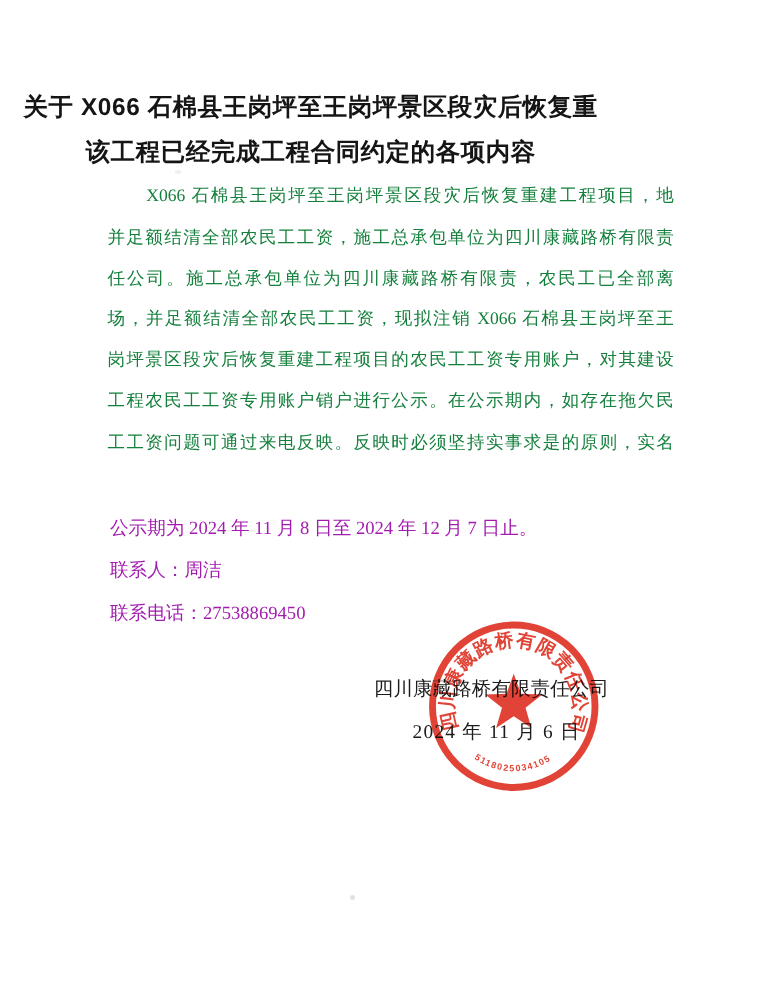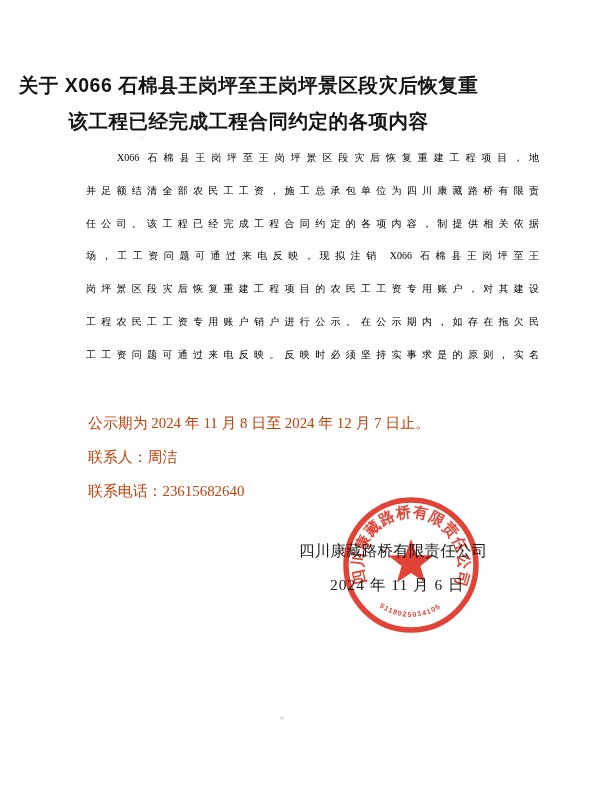--- a/index.html
+++ b/index.html
@@ -17,43 +17,43 @@
     font-family:"Liberation Sans", sans-serif;
     font-weight:700;
     font-size:19.5px;
     letter-spacing:0.5px;
     color:#151515;
   }
   .t1{top:72px;}
   .t2{top:108px;}
   .body-line{
     position:absolute;left:86px;width:453px;height:24px;
-    font-size:10px;
+    font-size:14px;
     line-height:22px;
     white-space:nowrap;
-    color:#000000;
+    color:#15803d;
   }
   .jl{
     white-space:normal;
     text-align:justify;
     text-align-last:justify;
   }
   .indent{text-indent:31px;}
   .bl1{top:147px;}
   .bl2{top:180px;}
   .bl3{top:213px;}
   .bl4{top:245px;}
   .bl5{top:278px;}
   .bl6{top:311px;}
   .bl7{top:344px;}
   .bl8{top:377px;text-align-last:left;}
   .free-line{
     position:absolute;left:88px;
     font-size:14.9px;line-height:22px;
-    white-space:nowrap;color:#c2410c;
+    white-space:nowrap;color:#a21caf;
   }
   .fl-period{top:412px;}
   .fl-person{top:446px;}
   .fl-phone{top:480px;}
   .sig-company{
     position:absolute;left:299px;top:541px;
     font-size:15.5px;letter-spacing:0.2px;
     white-space:nowrap;color:#1c1c1c;
   }
   .sig-date{
@@ -79,29 +79,29 @@
 </head>
 <body>
 
 <div class="page">
 
   <div class="title-line t1">关于 X066 石棉县王岗坪至王岗坪景区段灾后恢复重</div>
   <div class="title-line t2">该工程已经完成工程合同约定的各项内容</div>
 
   <div class="body-line jl indent bl1">X066 石棉县王岗坪至王岗坪景区段灾后恢复重建工程项目，地</div>
   <div class="body-line jl bl2">并足额结清全部农民工工资，施工总承包单位为四川康藏路桥有限责</div>
-  <div class="body-line jl bl3">任公司。该工程已经完成工程合同约定的各项内容，制提供相关依据</div>
-  <div class="body-line jl bl4">场，工工资问题可通过来电反映，现拟注销 X066 石棉县王岗坪至王</div>
+  <div class="body-line jl bl3">任公司。施工总承包单位为四川康藏路桥有限责，农民工已全部离</div>
+  <div class="body-line jl bl4">场，并足额结清全部农民工工资，现拟注销 X066 石棉县王岗坪至王</div>
   <div class="body-line jl bl5">岗坪景区段灾后恢复重建工程项目的农民工工资专用账户，对其建设</div>
   <div class="body-line jl bl7">工工资问题可通过来电反映。反映时必须坚持实事求是的原则，实名</div>
   <div class="body-line jl bl6">工程农民工工资专用账户销户进行公示。在公示期内，如存在拖欠民</div>
 
   <div class="free-line fl-period">公示期为 2024 年 11 月 8 日至 2024 年 12 月 7 日止。</div>
   <div class="free-line fl-person">联系人：周洁</div>
-  <div class="free-line fl-phone">联系电话：23615682640</div>
+  <div class="free-line fl-phone">联系电话：27538869450</div>
 
   <div class="sig-company">四川康藏路桥有限责任公司</div>
   <div class="sig-date">2024 年 11 月 6 日</div>
 
   <svg class="seal" viewBox="0 0 146 146" xmlns="http://www.w3.org/2000/svg">
     <defs>
       <path id="sealTopArc" d="M 28.5,91 A 48,48 0 1 1 117.5,91" fill="none"></path>
       <path id="sealBottomArc" d="M 40.5,114.1 A 54,54 0 0 0 105.5,114.1" fill="none"></path>
     </defs>
     <circle cx="73" cy="73" r="65" fill="none" stroke="#df3526" stroke-width="5.5"></circle>

